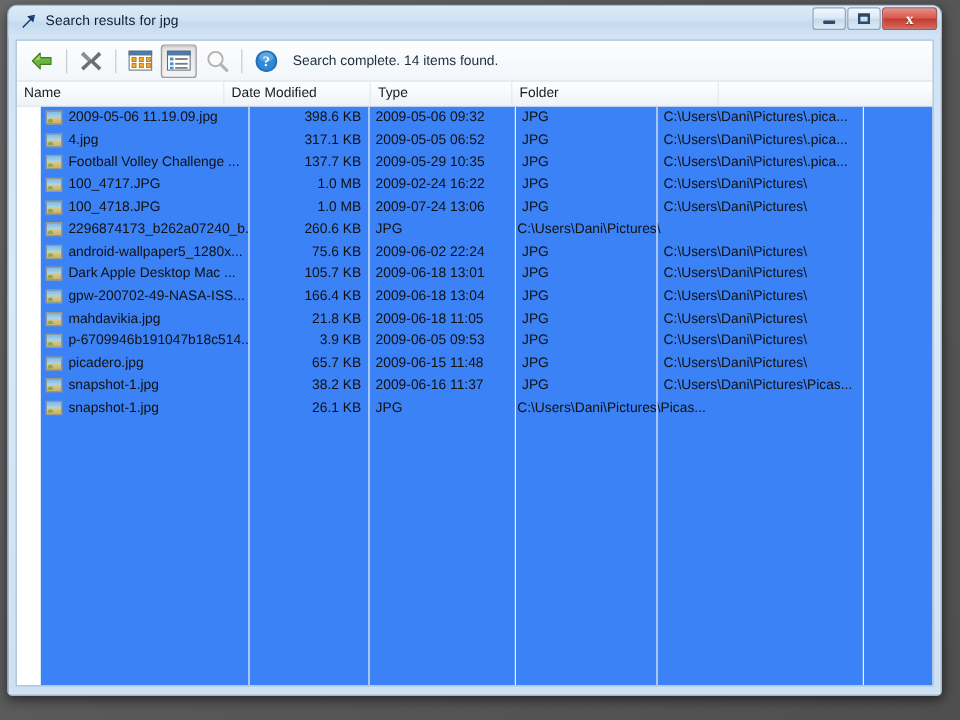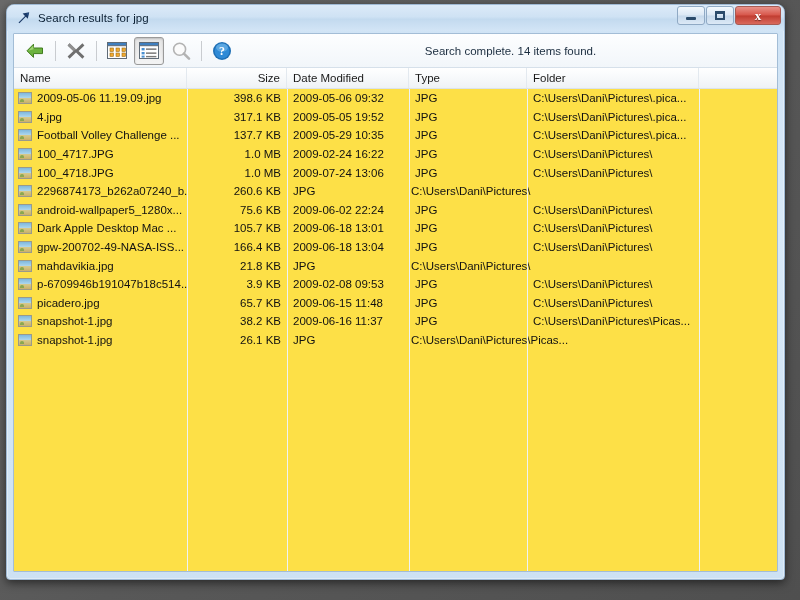--- a/index.html
+++ b/index.html
@@ -151,21 +151,21 @@
     width: 1px;
     height: 20px;
     background: #c9ccd0;
     margin: 0 4px;
   }
 
   #status-text {
     position: absolute;
     right: 0;
     left: 0;
-    text-align: center;
+    text-align: left;
     font-size: 11.5px;
     color: #1b2d3f;
     pointer-events: none;
     padding-left: 230px;
   }
 
   
   #colheaders {
     height: 21px;
     flex: none;
@@ -182,23 +182,24 @@
     border-right: 1px solid #e3e9ef;
     padding: 0 6px;
     overflow: hidden;
     white-space: nowrap;
   }
   .ch.num { justify-content: flex-end; }
 
   
   #filelist {
     flex: 1;
-    background: #fde047;
+    background: #3b82f6;
     overflow: hidden;
     position: relative;
+    margin-left: 20px;
   }
   .row {
     height: 18.6px;
     display: flex;
     align-items: center;
     font-size: 11.5px;
     color: #111111;
   }
   .cell {
     height: 100%;
@@ -342,21 +343,20 @@
           <ellipse cx="10" cy="6.6" rx="6" ry="4" fill="#7fc0ec" opacity="0.55"></ellipse>
           <text x="10" y="14.4" font-family="Liberation Serif, serif" font-size="12" font-weight="bold" fill="#ffffff" text-anchor="middle">?</text>
         </svg>
       </div>
 
       <div id="status-text">Search complete. 14 items found.</div>
     </div>
 
     <div id="colheaders">
       <div class="ch c-name">Name</div>
-      <div class="ch c-size num">Size</div>
       <div class="ch c-date">Date Modified</div>
       <div class="ch c-type">Type</div>
       <div class="ch c-folder">Folder</div>
       <div class="ch c-extra"></div>
     </div>
 
     <div id="filelist">
       <div id="vgrid">
         <div class="vline" style="left:173px"></div>
         <div class="vline" style="left:273px"></div>
@@ -375,21 +375,21 @@
             <div class="cell c-type">JPG</div>
             <div class="cell c-folder">C:\Users\Dani\Pictures\.pica...</div>
             <div class="cell c-extra"></div>
           </div>
           <div class="row">
             <div class="cell name c-name">
               <span class="thumb"></span>
               <span>4.jpg</span>
             </div>
             <div class="cell num c-size">317.1 KB</div>
-            <div class="cell c-date">2009-05-05 19:52</div>
+            <div class="cell c-date">2009-05-05 06:52</div>
             <div class="cell c-type">JPG</div>
             <div class="cell c-folder">C:\Users\Dani\Pictures\.pica...</div>
             <div class="cell c-extra"></div>
           </div>
           <div class="row">
             <div class="cell name c-name">
               <span class="thumb"></span>
               <span>Football Volley Challenge ...</span>
             </div>
             <div class="cell num c-size">137.7 KB</div>
@@ -462,31 +462,32 @@
             <div class="cell c-type">JPG</div>
             <div class="cell c-folder">C:\Users\Dani\Pictures\</div>
             <div class="cell c-extra"></div>
           </div>
           <div class="row">
             <div class="cell name c-name">
               <span class="thumb"></span>
               <span>mahdavikia.jpg</span>
             </div>
             <div class="cell num c-size">21.8 KB</div>
+            <div class="cell c-date">2009-06-18 11:05</div>
             <div class="cell c-type">JPG</div>
             <div class="cell c-folder">C:\Users\Dani\Pictures\</div>
             <div class="cell c-extra"></div>
           </div>
           <div class="row">
             <div class="cell name c-name">
               <span class="thumb"></span>
               <span>p-6709946b191047b18c514...</span>
             </div>
             <div class="cell num c-size">3.9 KB</div>
-            <div class="cell c-date">2009-02-08 09:53</div>
+            <div class="cell c-date">2009-06-05 09:53</div>
             <div class="cell c-type">JPG</div>
             <div class="cell c-folder">C:\Users\Dani\Pictures\</div>
             <div class="cell c-extra"></div>
           </div>
           <div class="row">
             <div class="cell name c-name">
               <span class="thumb"></span>
               <span>picadero.jpg</span>
             </div>
             <div class="cell num c-size">65.7 KB</div>

